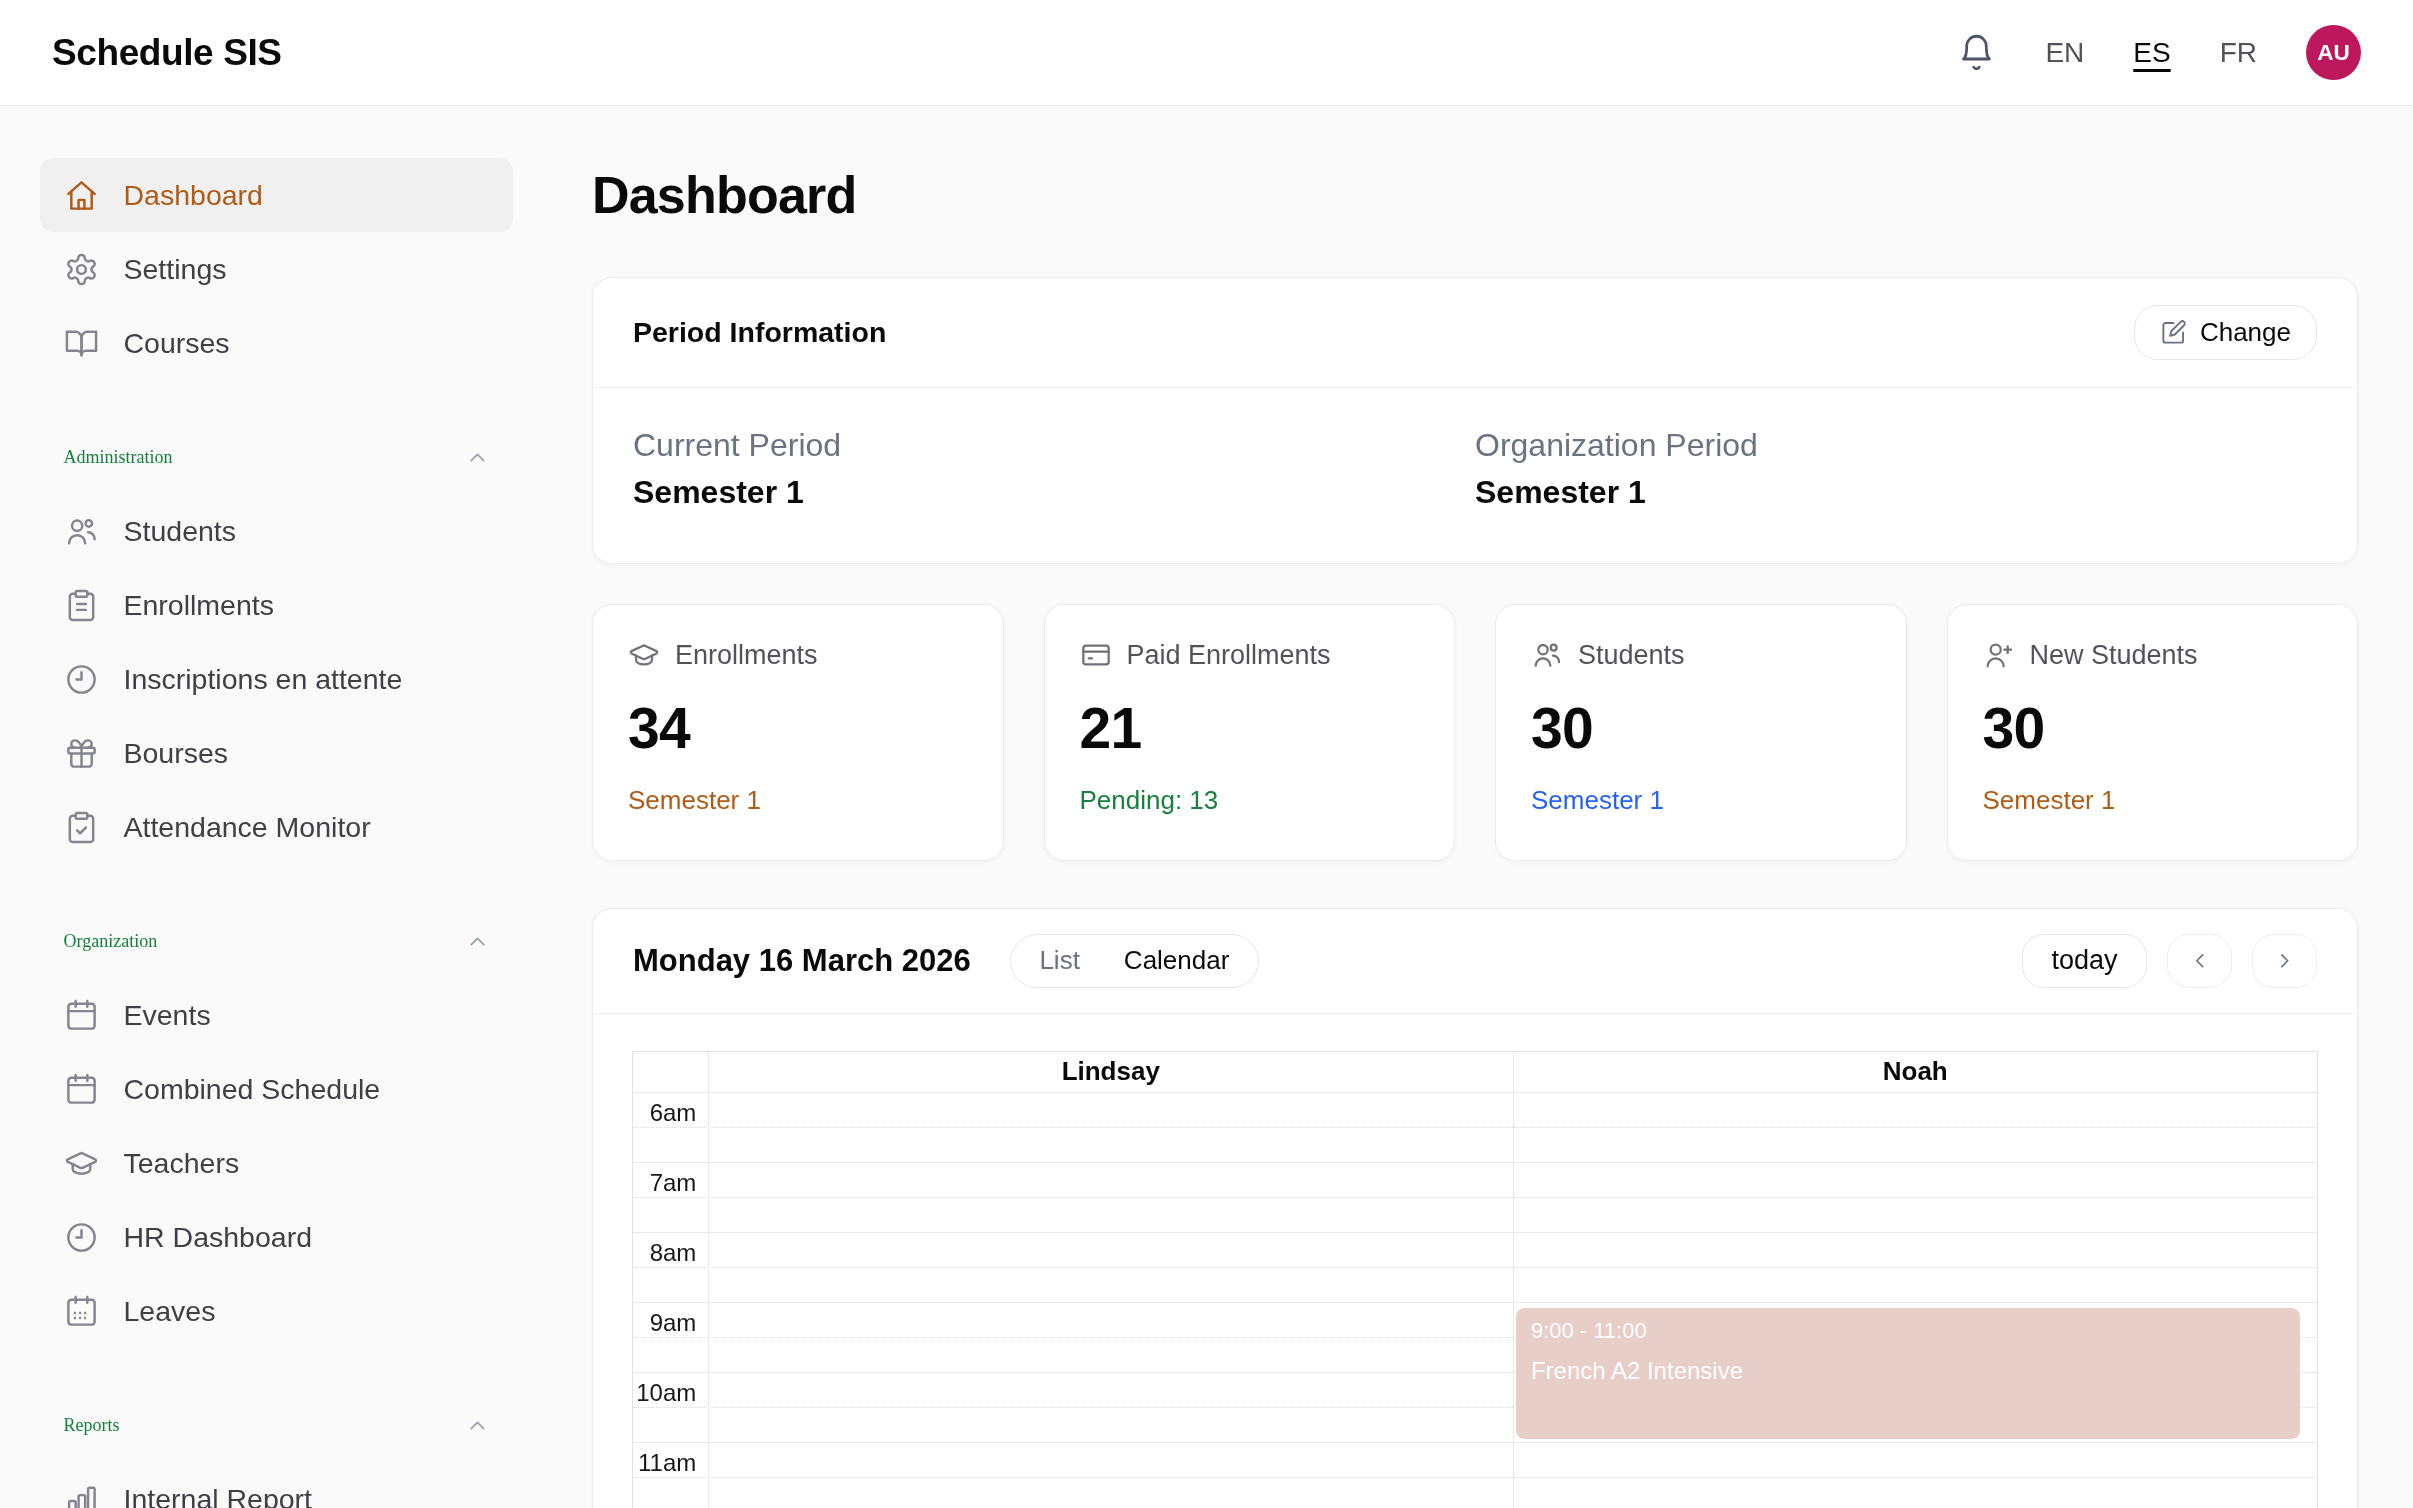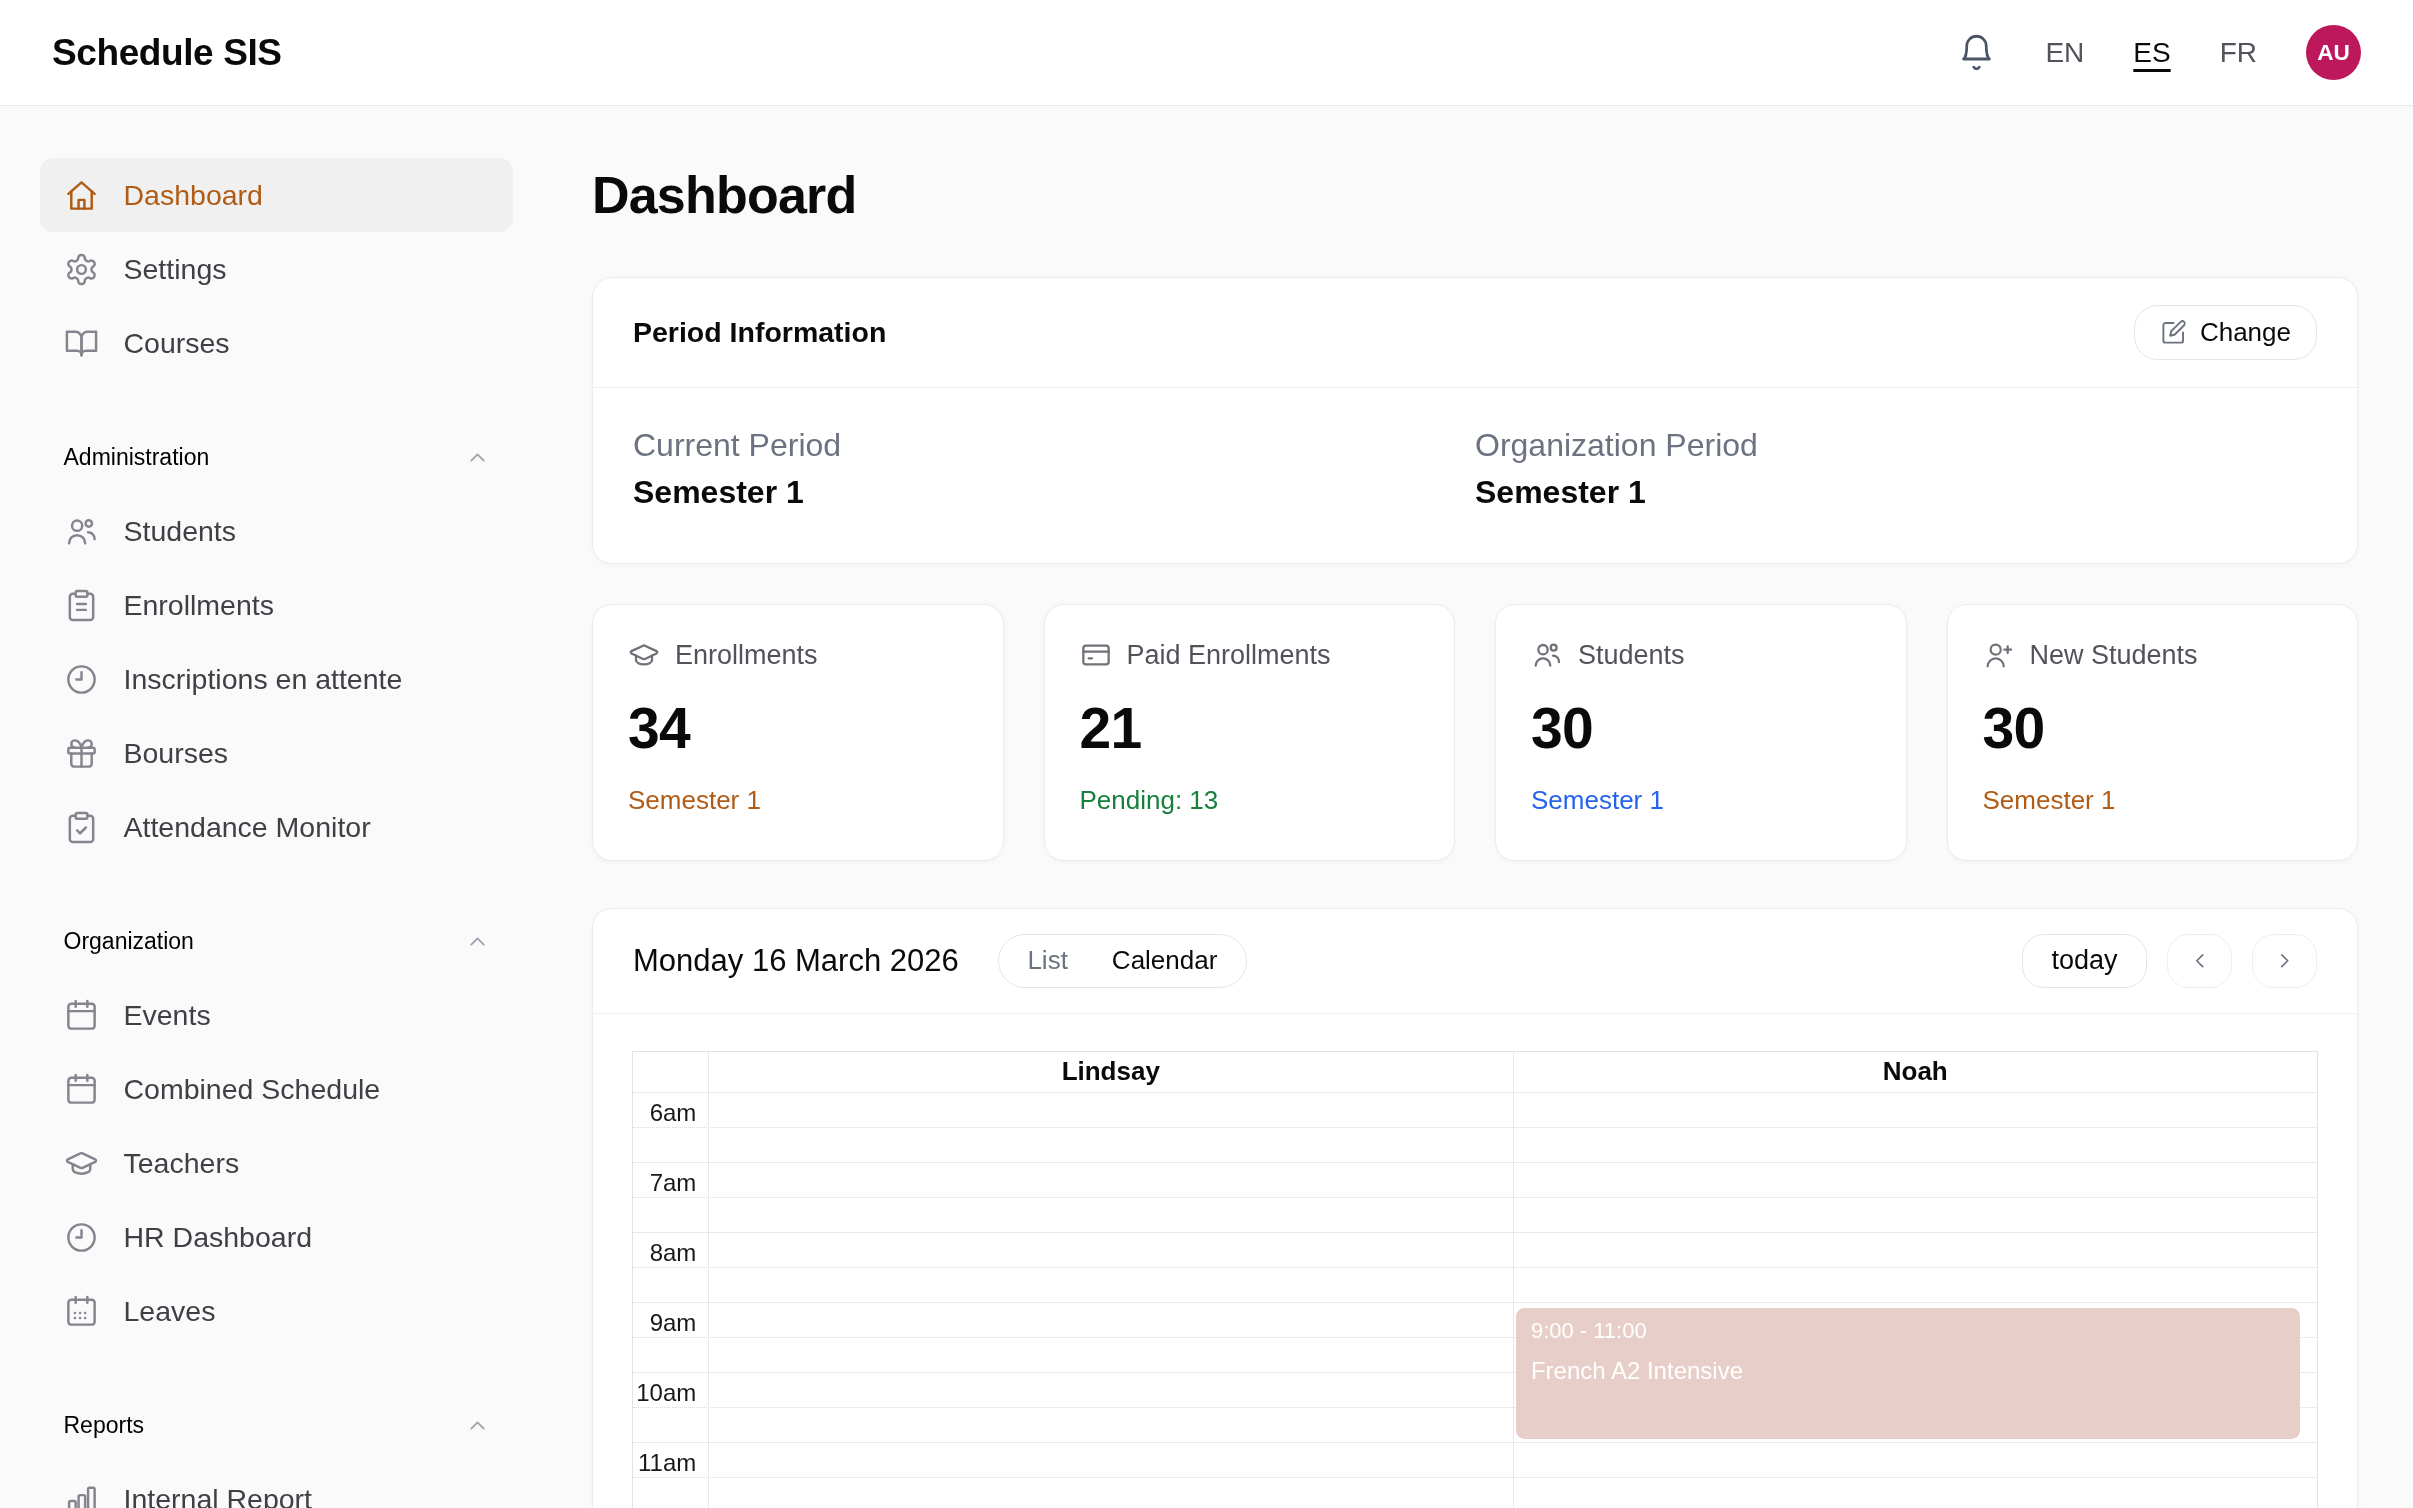--- a/index.html
+++ b/index.html
@@ -22,21 +22,21 @@
   .sidebar { width:553px; flex:0 0 553px; padding:52px 40px 0; }
   .main { flex:1; padding:0 55px 0 39px; }
 
   
   .side-item { height:74px; display:flex; align-items:center; gap:25px; padding:0 23.5px;
                border-radius:13.4px; font-size:28.5px; color:#3f3f46; cursor:pointer; }
   .side-item svg { width:35px; height:35px; color:#85858f; flex:0 0 35px; }
   .side-item.active { background:#f0f0f1; color:#b05c16; }
   .side-item.active svg { color:#b05c16; }
   .side-section { margin-top:40px; height:74px; display:flex; align-items:center; justify-content:space-between;
-                  padding:0 23.5px; font-size:23px; color:#000000; cursor:pointer; }
+                  padding:0 23.5px; font-size:18px; color:#15803d; cursor:pointer;font-family:Liberation Serif, serif; }
   .side-section svg { width:25px; height:25px; color:#9ca3af; }
 
   
   .card { background:#fff; border:1.7px solid #ececef; border-radius:20px; box-shadow:0 1.7px 5px rgba(0,0,0,.03); }
 
   .h1 { margin-top:59px; font-size:52px; font-weight:700; letter-spacing:-0.8px; color:#0a0a0a; }
 
   .period-card { margin-top:52px; }
   .period-head { display:flex; align-items:center; justify-content:space-between; padding:27px 40px;
                  border-bottom:1.7px solid #f0f0f1; }
@@ -56,21 +56,21 @@
   .stat-top svg { width:32px; height:32px; color:#71717a; }
   .stat-label { font-size:27px; color:#52525b; }
   .stat-value { font-size:57px; font-weight:700; letter-spacing:-0.8px; color:#0a0a0a; margin-top:24px; }
   .stat-sub { font-size:26px; margin-top:23.5px; }
 
   
   .cal-card { margin-top:47px; height:687px; overflow:hidden; }
   .cal-head { display:flex; align-items:center; justify-content:space-between; padding:25px 40px;
               border-bottom:1.7px solid #f0f0f1; }
   .cal-head-left { display:flex; align-items:center; gap:39px; }
-  .cal-date { font-size:31px; font-weight:400; color:#0a0a0a; }
+  .cal-date { font-size:31px; font-weight:700; color:#0a0a0a; }
   .seg { display:flex; align-items:center; border:1.7px solid #e4e4e7; border-radius:27px; height:54px; padding:0 6.7px; }
   .seg-opt { padding:0 22px; font-size:26px; color:#6b7280; cursor:pointer; }
   .seg-opt.active { color:#0a0a0a; font-weight:500; }
   .cal-head-right { display:flex; align-items:center; gap:20px; }
   .today-btn { padding:0 28.5px; height:54px; border-radius:22px; font-size:27px; }
   .nav-btn { width:65px; height:54px; border-radius:22px; justify-content:center; gap:0; border-color:#eceef0; }
   .nav-btn svg { width:23.5px; height:23.5px; color:#6b7280; }
 
   .cal-table { margin:37px 39px 0; border:1.7px solid #e2e2e5; border-bottom:none; }
   .cal-cols { display:grid; grid-template-columns:75px 1fr 1fr; height:40px; }

